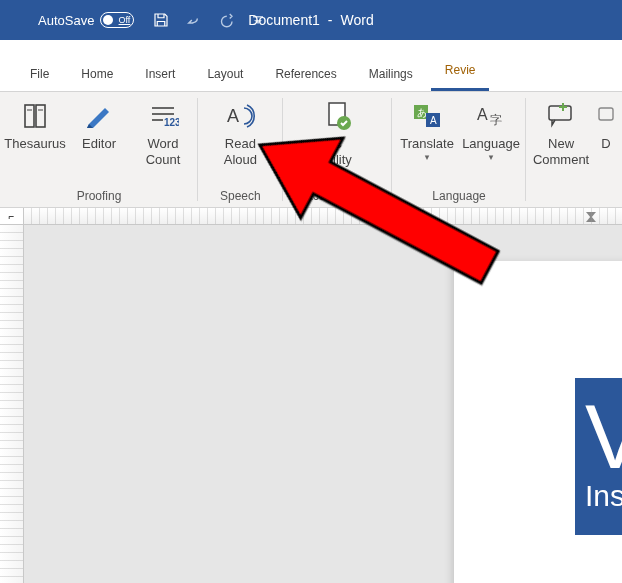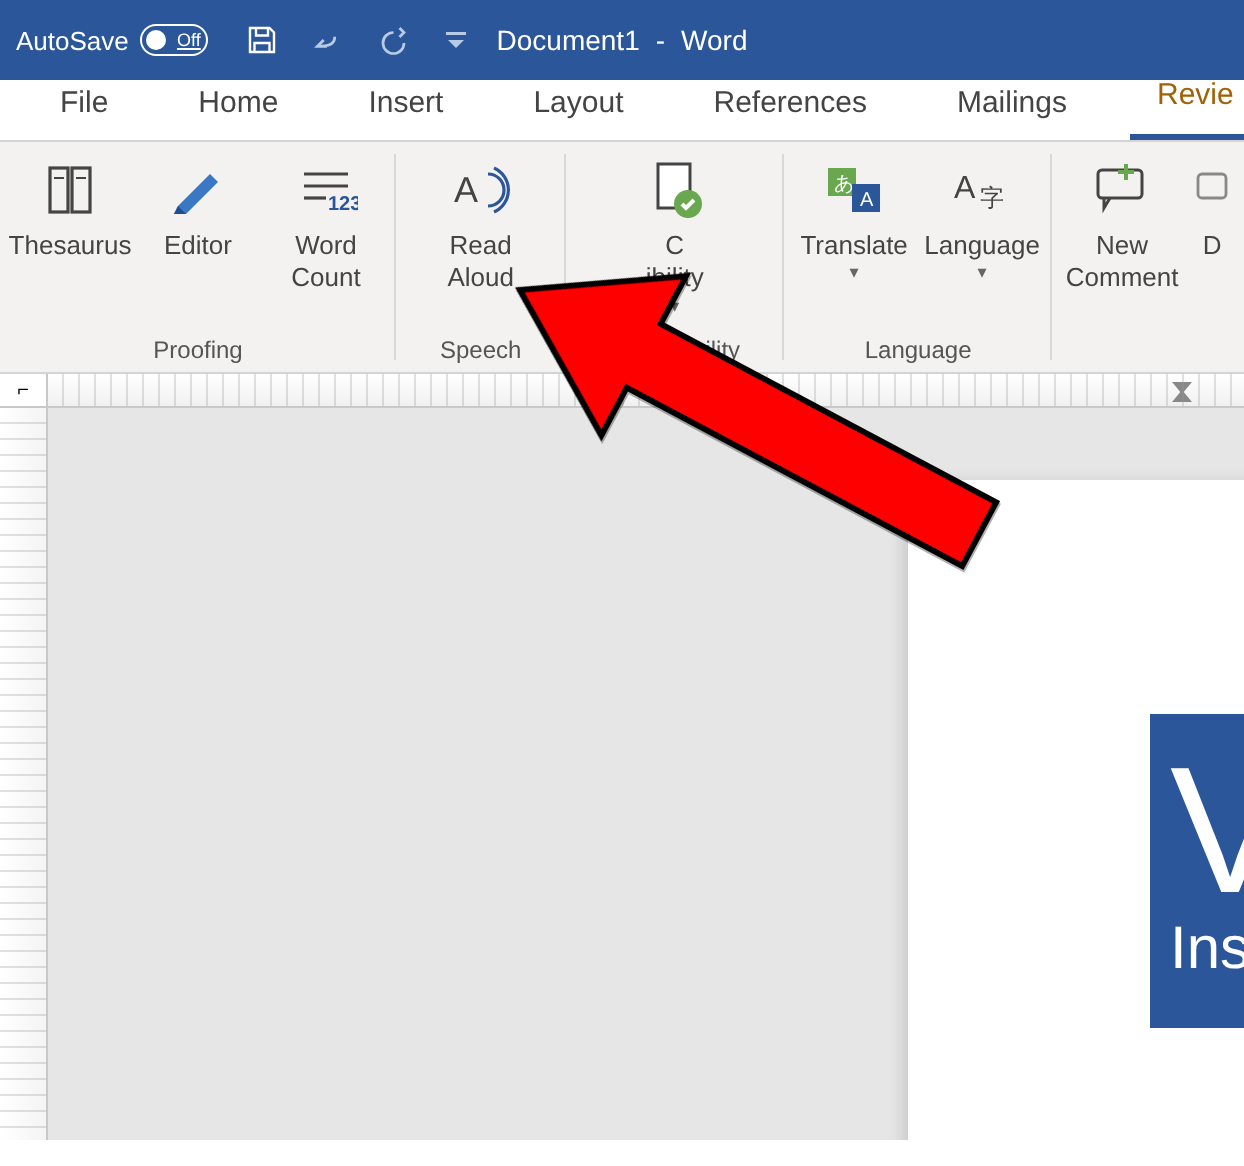--- a/index.html
+++ b/index.html
@@ -7,40 +7,40 @@
 
 .title-bar {
   height: 40px;
   background: #2b579a;
   color: #fff;
   display: flex;
   align-items: center;
   padding: 0 8px;
   font-size: 13px;
 }
-.autosave { display: flex; align-items: center; gap: 6px; }
+.autosave { display: flex; align-items: center; gap: 6px; margin-left: 30px; }
 .autosave-toggle {
   width: 34px; height: 16px; border-radius: 8px; border: 1px solid #fff;
   display: flex; align-items: center; justify-content: flex-end; padding: 0 3px;
   font-size: 9px; position: relative; background: transparent; text-decoration: underline;
 }
 .autosave-toggle::before {
   content: ""; position: absolute; left: 2px; width: 10px; height: 10px;
   border-radius: 50%; background: #fff;
 }
 .title-icons { display: flex; align-items: center; gap: 14px; margin-left: 18px; }
 .title-icons svg { display: block; }
 .title-center { position: absolute; left: 50%; transform: translateX(-50%); display: flex; gap: 8px; font-size: 14px; }
 .title-docname { font-weight: 400; text-align: right; }
 .title-app { font-weight: 400; }
 
 .tabs {
-  height: 31px; background: #fff; border-bottom: 1px solid #d4d4d4;
-  display: flex; align-items: flex-end; padding-left: 16px; gap: 17px;
-  font-size: 15px; color: #444;
+  height: 52px; background: #fff; border-bottom: 1px solid #d4d4d4;
+  display: flex; align-items: flex-end; padding-left: 16px; gap: 4px;
+  font-size: 12px; color: #444;
 }
 .tab { padding: 10px 14px 10px; cursor: pointer; }
 .tab.active { color: #a16207; border-bottom: 3px solid #2b579a; font-weight: 400; padding-bottom: 11px; }
 
 .ribbon {
   height: 116px; background: #f3f2f1; border-bottom: 1px solid #d4d4d4;
   display: flex; font-size: 12px; color: #444; overflow: hidden;
 }
 .ribbon-group {
   display: flex; flex-direction: column; align-items: center;

